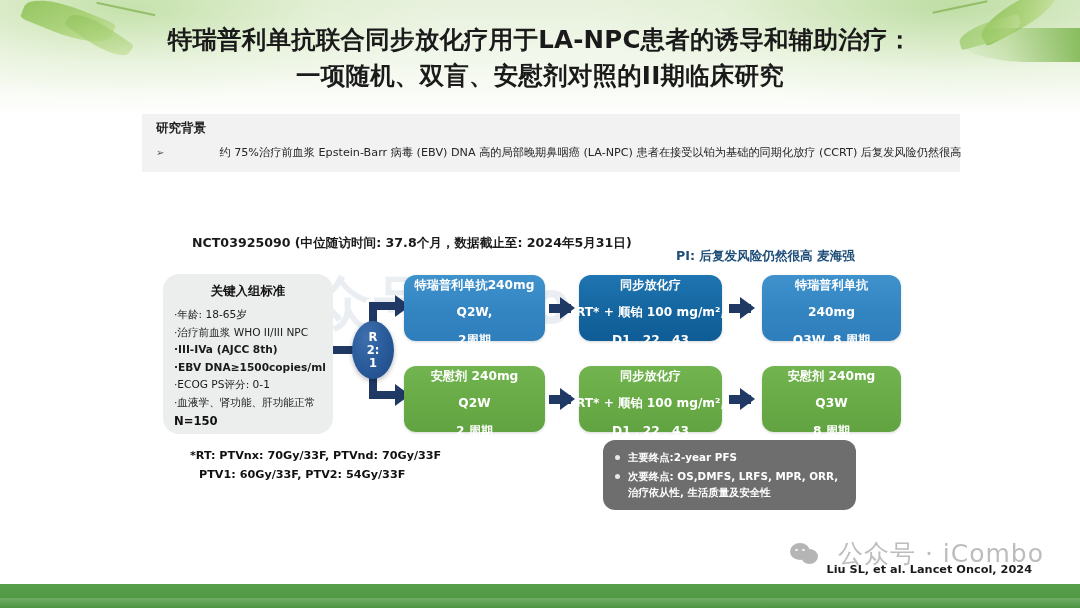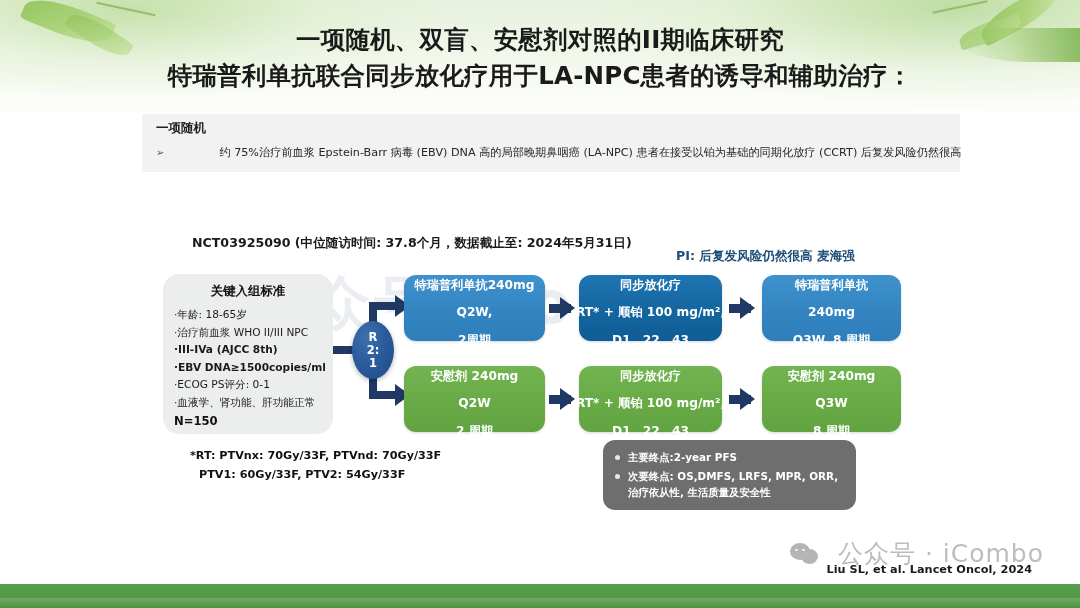--- a/index.html
+++ b/index.html
@@ -361,26 +361,26 @@
     <div class="stem stem-1"></div>
     <div class="stem stem-2"></div>
     <div class="leaf leaf-1"></div>
     <div class="leaf leaf-2"></div>
     <div class="leaf leaf-3"></div>
     <div class="leaf leaf-4"></div>
     <div class="right-flare"></div>
   </div>
 
   <div class="title-wrap">
+    <div class="title-line">特瑞普利单抗联合同步放化疗用于LA-NPC患者的诱导和辅助治疗：</div>
     <div class="title-line">一项随机、双盲、安慰剂对照的II期临床研究</div>
-    <div class="title-line">特瑞普利单抗联合同步放化疗用于LA-NPC患者的诱导和辅助治疗：</div>
   </div>
 
   <div class="bg-section">
-    <div class="bg-title">一项随机</div>
+    <div class="bg-title">研究背景</div>
     <div class="bg-bullet-row">
       <span class="bg-arrow">➢</span>
       <span class="bg-text">约 75%治疗前血浆 Epstein-Barr 病毒 (EBV) DNA 高的局部晚期鼻咽癌 (LA-NPC) 患者在接受以铂为基础的同期化放疗 (CCRT) 后复发风险仍然很高</span>
     </div>
   </div>
 
   <div class="wm-center">公众号 iCombo</div>
 
   <div class="diagram">
 

